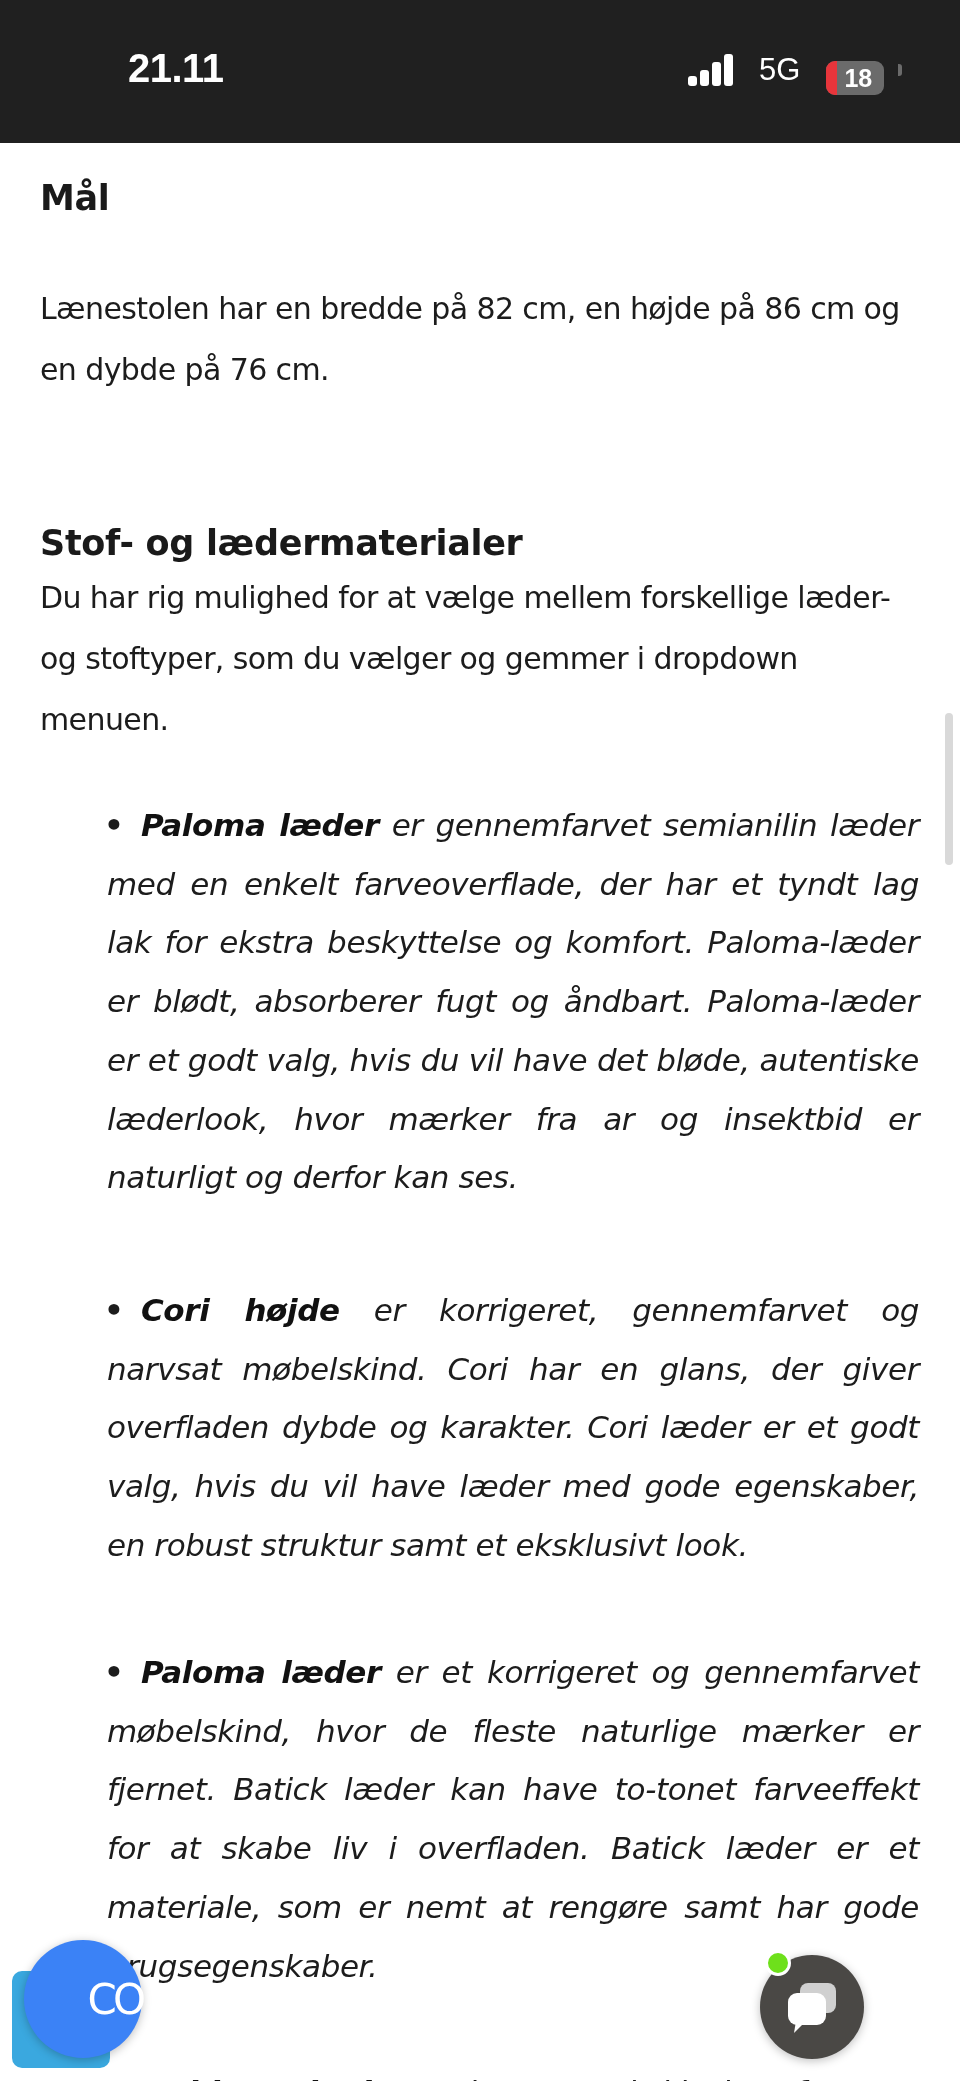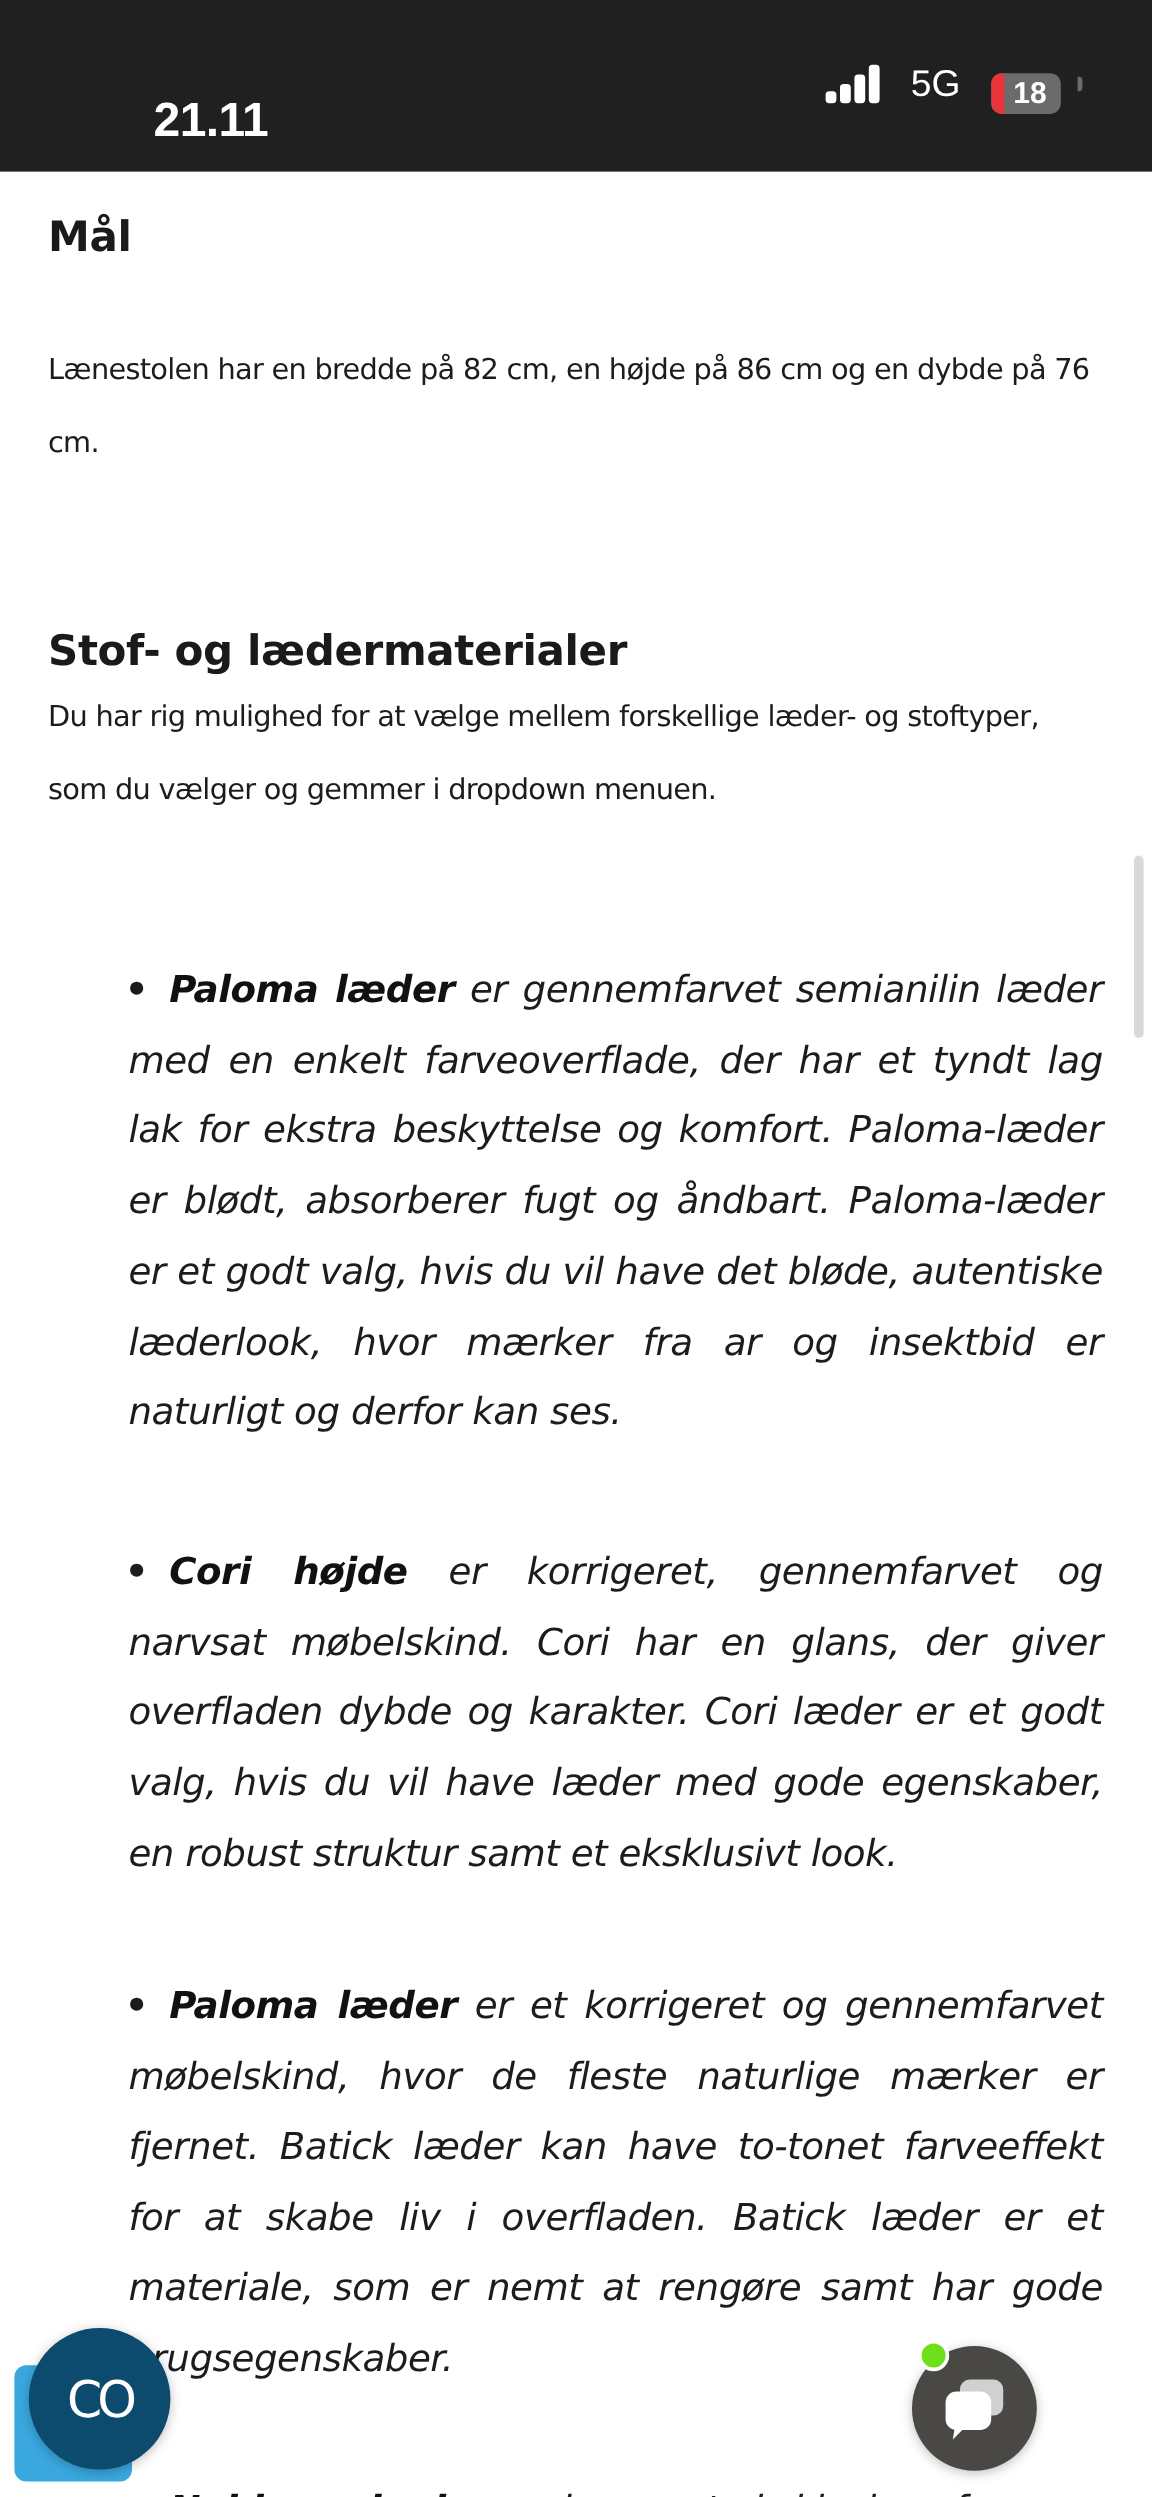--- a/index.html
+++ b/index.html
@@ -9,40 +9,40 @@
       font-family: "DejaVu Sans", "Liberation Sans", sans-serif;
       color: #1c1c1c;
     }
     .status-bar {
       position: absolute; left: 0; top: 0; width: 960px; height: 143px;
       background: #202020; color: #fff;
     }
     .status-time {
       position: absolute; left: 128px; top: 46px;
       font-family: "Liberation Sans", sans-serif; font-weight: 700;
-      font-size: 40px; letter-spacing: -0.5px; margin-top: 32px;
+      font-size: 40px; letter-spacing: -0.5px;
     }
     .status-right { position: absolute; left: 688px; top: 50px; height: 40px; display: flex; align-items: center; gap: 12px; }
     .signal { display: flex; align-items: flex-end; gap: 3px; height: 32px; margin-right: 14px; }
     .signal .bar { width: 9px; background: #fff; border-radius: 3px; position: relative; }
     .net { font-family: "Liberation Sans", sans-serif; font-size: 31px; color: #fff; margin-right: 14px; }
     .battery {
       position: relative; width: 58px; height: 34px; border-radius: 9px;
       background: #6b6b6b; overflow: hidden; display: flex; align-items: center; justify-content: center; margin-top: 16px;
     }
     .battery .level { position: absolute; left: 0; top: 0; bottom: 0; width: 11px; background: #e8353b; }
     .battery .num { position: relative; font-family: "Liberation Sans", sans-serif; font-weight: 700; font-size: 25px; color: #fff; margin-left: 6px; }
     .battery-cap { width: 4px; height: 12px; background: #6b6b6b; border-radius: 0 3px 3px 0; margin-left: 2px; }
     h3.section-title {
       position: absolute; left: 40px;
       font-size: 35px; font-weight: 700; color: #1a1a1a; letter-spacing: -0.3px;
     }
     p.para {
       position: absolute; left: 40px; width: 880px;
-      font-size: 24px; line-height: 61px; color: #1c1c1c; letter-spacing: -0.6px;
+      font-size: 30px; line-height: 61px; color: #1c1c1c; letter-spacing: -0.6px;
     }
     ul.materials { position: absolute; left: 107px; top: 0; width: 812px; list-style: none; }
     ul.materials li {
       position: absolute; left: 0; width: 812px;
       font-size: 31px; line-height: 58.7px; text-align: justify; color: #1c1c1c; letter-spacing: -0.4px; font-style: italic;
     }
     ul.materials li::before {
       content: "•"; position: absolute; left: -3px; font-weight: 700;
     }
     ul.materials li .first-indent { display: inline-block; width: 34px; }
@@ -51,21 +51,21 @@
     .scrollbar {
       position: absolute; left: 945px; top: 713px; width: 8px; height: 152px;
       background: #d9d9d9; border-radius: 4px;
     }
     .blue-tab {
       position: absolute; left: 12px; top: 1971px; width: 98px; height: 97px;
       background: #3aa8df; border-radius: 10px;
     }
     .fab-co {
       position: absolute; left: 24px; top: 1940px; width: 118px; height: 118px;
-      border-radius: 50%; background: #0c4a6e; display: flex; align-items: center; justify-content: center;
+      border-radius: 50%; background: #3b82f6; display: flex; align-items: center; justify-content: flex-end;
       box-shadow: 0 2px 10px rgba(0,0,0,0.25);
     }
     .fab-co span { color: #fff; font-family: "DejaVu Sans", sans-serif; font-size: 42px; font-weight: 400; letter-spacing: -4px; }
     .fab-chat {
       position: absolute; left: 760px; top: 1955px; width: 104px; height: 104px;
       border-radius: 50%; background: #4a4845; display: flex; align-items: center; justify-content: center;
       box-shadow: 0 2px 10px rgba(0,0,0,0.25);
     }
     .online-dot {
       position: absolute; left: 765px; top: 1950px; width: 26px; height: 26px; border-radius: 50%;

